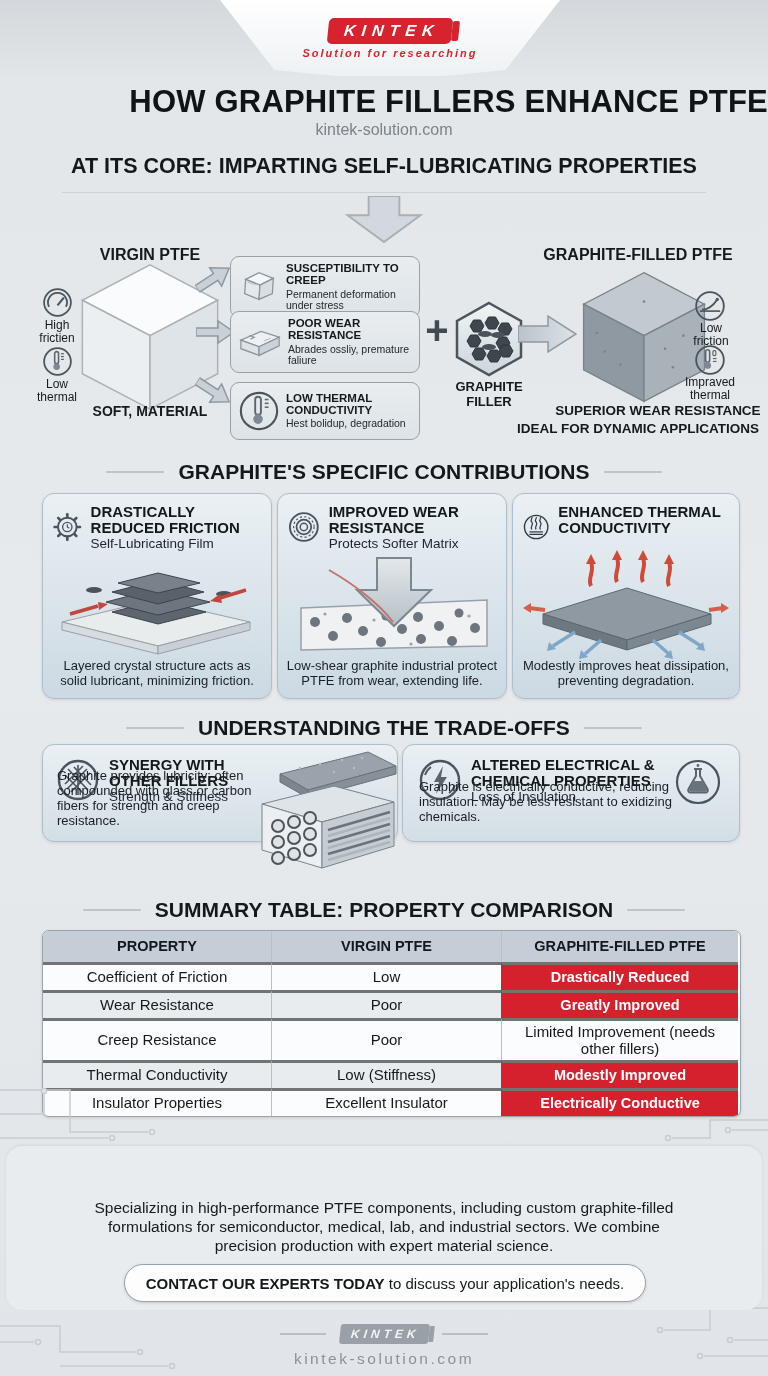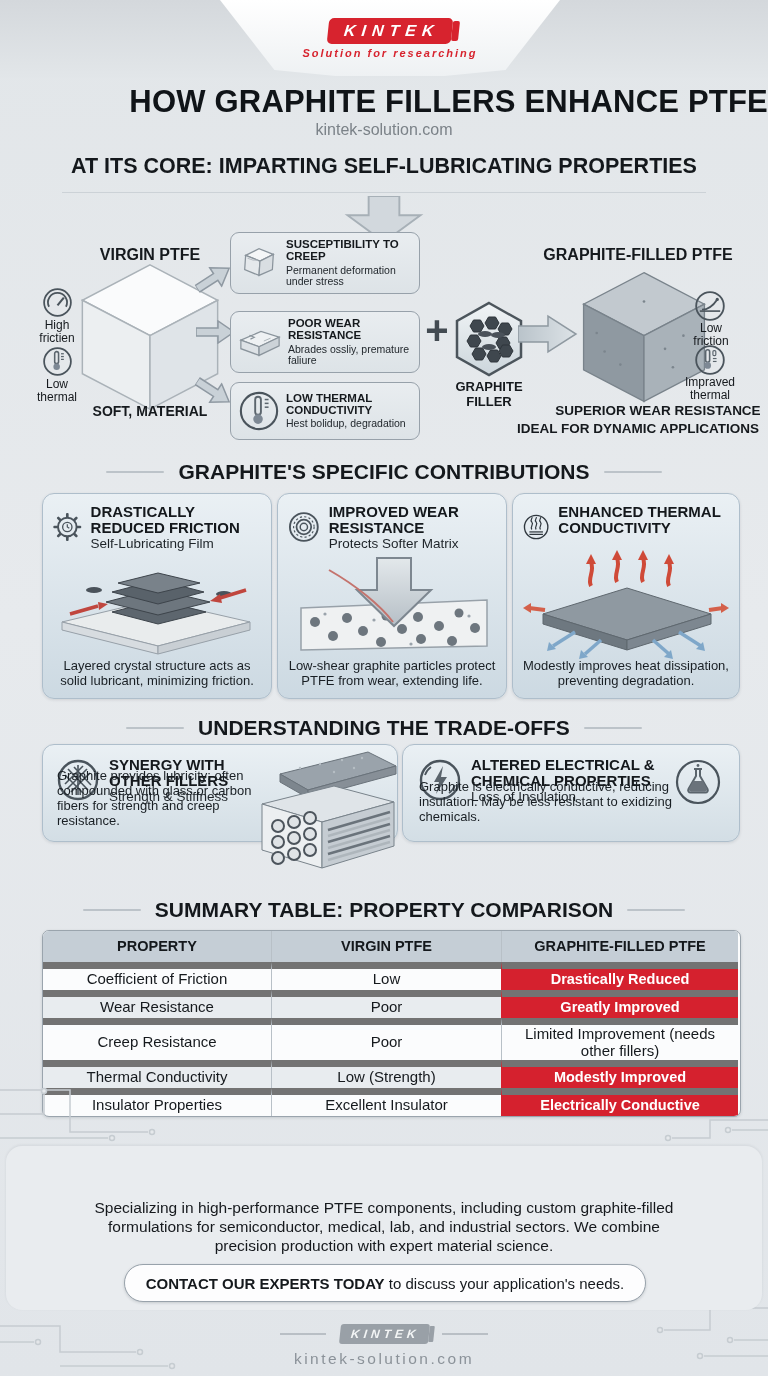--- a/index.html
+++ b/index.html
@@ -42,21 +42,21 @@
   .csub{font-size:13.5px;line-height:1.1;margin-top:1px;color:#1d2328;}
   .cillu{position:absolute;left:50%;transform:translateX(-50%);}
   .ccap{position:absolute;left:7px;right:7px;bottom:9px;text-align:center;font-size:13px;line-height:1.15;color:#191f24;}
   
   .tcard{position:absolute;top:744px;height:98px;background:linear-gradient(180deg,#eaf0f4,#d3dee5);
          border:1px solid #aebecb;border-radius:12px;box-shadow:0 1px 3px rgba(30,40,50,.12);box-sizing:border-box;}
   
   .tbl{position:absolute;left:42px;top:930px;width:697px;border:1px solid #9aa4ad;border-radius:7px;
        overflow:hidden;background:#fbfcfd;display:grid;grid-template-columns:228px 230px 237px;box-shadow:0 1px 3px rgba(30,40,50,.15);}
   .tc{display:flex;align-items:center;justify-content:center;text-align:center;font-size:15px;
-      border-top:7px solid #737373;padding:2px 6px;box-sizing:border-box;line-height:1.1;}
+      border-top:3px solid #737373;padding:2px 6px;box-sizing:border-box;line-height:1.1;}
   .tc.c2,.tc.c3{border-left:1px solid #b8c0c7;}
   .tc.th{background:#c5ced6;font-weight:bold;font-size:14.5px;border-top:none;height:31px;color:#14181c;}
   .tc.h28{height:28px;} .tc.h42{height:42px;}
   .tc.alt{background:#e8ecef;}
   .tc.red{background:#d5212e;color:#fff;font-weight:bold;font-size:14.5px;border-left:1px solid #d5212e;}
   
   .fpanel{position:absolute;left:6px;top:1146px;width:756px;height:164px;background:#e9ecef;
           border-radius:16px;box-shadow:0 -1px 3px rgba(30,40,50,.08);z-index:2;}
   .fhead{position:absolute;top:1168px;left:0;width:768px;text-align:center;font-weight:bold;font-size:22px;z-index:3;}
   .fbody{position:absolute;top:1198px;left:84px;width:600px;text-align:center;font-size:15.5px;line-height:1.24;z-index:3;color:#16191d;}
@@ -121,21 +121,21 @@
   <svg class="abs" style="left:194px;top:266px;transform:rotate(-33deg);" width="40" height="24" viewBox="0 0 40 24">
     <polygon points="0,8 22,8 22,1 38,12 22,23 22,16 0,16" fill="#c9d1d7" stroke="#8f99a2" stroke-width="1.5"></polygon>
   </svg>
   <svg class="abs" style="left:196px;top:320px;" width="40" height="24" viewBox="0 0 40 24">
     <polygon points="0,8 22,8 22,1 38,12 22,23 22,16 0,16" fill="#c9d1d7" stroke="#8f99a2" stroke-width="1.5"></polygon>
   </svg>
   <svg class="abs" style="left:194px;top:380px;transform:rotate(33deg);" width="40" height="24" viewBox="0 0 40 24">
     <polygon points="0,8 22,8 22,1 38,12 22,23 22,16 0,16" fill="#c9d1d7" stroke="#8f99a2" stroke-width="1.5"></polygon>
   </svg>
 
-  <div class="pbox" style="top:232px;">
+  <div class="pbox" style="top:256px;">
     <svg width="42" height="42" viewBox="0 0 44 44">
       <polygon points="8,14 22,7 37,13 23,20" fill="#f4f6f7" stroke="#8a949c" stroke-width="1.3"></polygon>
       <polygon points="8,14 23,20 22,35 7,29" fill="#e5e9ec" stroke="#8a949c" stroke-width="1.3"></polygon>
       <polygon points="23,20 37,13 36,29 22,35" fill="#d9dee2" stroke="#8a949c" stroke-width="1.3"></polygon>
       <path d="M10 17 q6 3 11 2" fill="none" stroke="#b3bac0" stroke-width="1"></path>
     </svg>
     <div class="txt">
       <div class="t">SUSCEPTIBILITY TO CREEP</div>
       <div class="d">Permanent deformation under stress</div>
     </div>
@@ -327,21 +327,21 @@
       </g>
       <g fill="#9aa3ab">
           <circle cx="36" cy="58" r="1.6"></circle>
           <circle cx="85" cy="64" r="1.6"></circle>
           <circle cx="122" cy="88" r="1.6"></circle>
           <circle cx="180" cy="60" r="1.6"></circle>
         </g>
       <polygon points="88,2 122,2 122,34 142,34 105,70 68,34 88,34" fill="url(#gAr2)" stroke="#7d8790" stroke-width="2"></polygon>
       <path d="M40,14 C68,30 92,50 104,66" fill="none" stroke="#c4736d" stroke-width="2"></path>
     </svg>
-    <div class="ccap">Low-shear graphite particles protect PTFE from wear, extending life.</div>
+    <div class="ccap">Low-shear graphite industrial protect PTFE from wear, extending life.</div>
   </div>
 
   <div class="ccard" style="left:512px;width:228px;">
     <div class="chead">
       <svg width="46" height="46" viewBox="0 0 46 46">
         <circle cx="23" cy="23" r="19" fill="none" stroke="#2f373e" stroke-width="2.2"></circle>
         <line x1="12" y1="31" x2="34" y2="31" stroke="#2f373e" stroke-width="2"></line>
         <line x1="12" y1="35" x2="34" y2="35" stroke="#2f373e" stroke-width="2"></line>
         <path d="M16 27 C12 23 20 19 16 15 C12 11 18 9 16 7" fill="none" stroke="#2f373e" stroke-width="2"></path>
         <path d="M23 27 C19 23 27 19 23 15 C19 11 25 9 23 7" fill="none" stroke="#2f373e" stroke-width="2"></path>
@@ -486,21 +486,21 @@
 
     <div class="tc h28 c1 alt">Wear Resistance</div>
     <div class="tc h28 c2 alt">Poor</div>
     <div class="tc h28 c3 red">Greatly Improved</div>
 
     <div class="tc h42 c1">Creep Resistance</div>
     <div class="tc h42 c2">Poor</div>
     <div class="tc h42 c3" style="font-size:15px;">Limited Improvement (needs other fillers)</div>
 
     <div class="tc h28 c1 alt">Thermal Conductivity</div>
-    <div class="tc h28 c2 alt">Low (Strength)</div>
+    <div class="tc h28 c2 alt">Low (Stiffness)</div>
     <div class="tc h28 c3 red">Modestly Improved</div>
 
     <div class="tc h28 c1">Insulator Properties</div>
     <div class="tc h28 c2">Excellent Insulator</div>
     <div class="tc h28 c3 red">Electrically Conductive</div>
   </div>
 
   <svg class="circuit" style="left:0;top:1080px;" width="170" height="66" viewBox="0 0 170 66">
     <g fill="none" stroke="#c6ccd1" stroke-width="1.5">
       <polyline points="0,10 70,10 70,52 148,52"></polyline>

